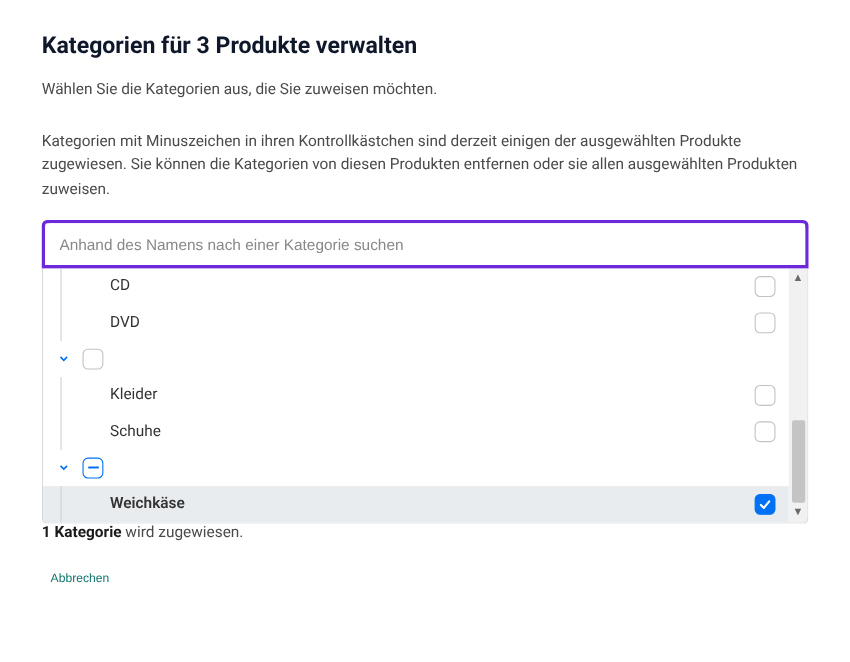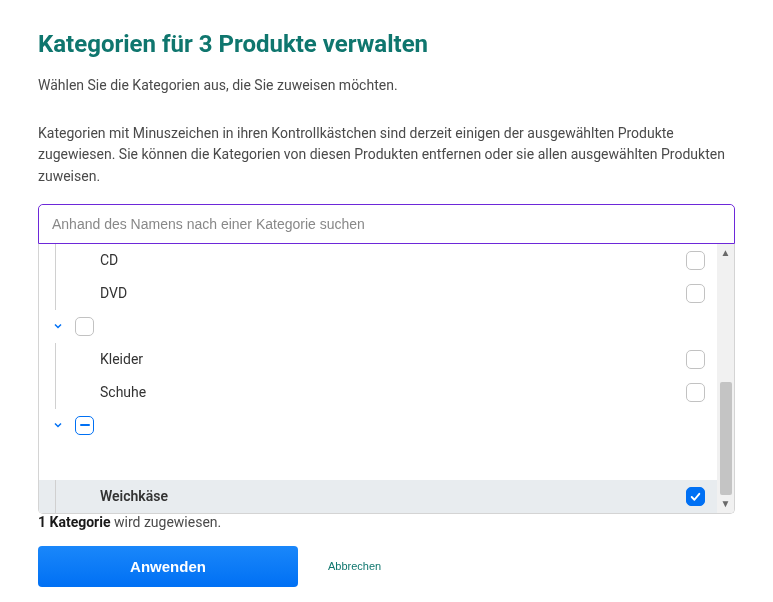--- a/index.html
+++ b/index.html
@@ -5,39 +5,39 @@
   <style>
     * { margin: 0; padding: 0; box-sizing: border-box; }
     body {
       font-family: -apple-system, BlinkMacSystemFont, "Segoe UI", Roboto, Arial, sans-serif;
       background: #fff;
       padding: 30px 38px;
       color: #1a1a1a;
       font-size: 14px;
     }
     .title {
-      font-size: 24px;
+      font-size: 21px;
       font-weight: 700;
-      color: #0f766e;
+      color: #0f172a;
       margin-bottom: 18px;
     }
     .subtitle {
       font-size: 14px;
       color: #4a4a4a;
       margin-bottom: 27px;
       line-height: 1.4;
     }
     .description {
       font-size: 14px;
       color: #4a4a4a;
       line-height: 1.55;
       margin-bottom: 16px;
     }
     .search-wrap {
-      border: 1px solid #6d28d9;
+      border: 3px solid #6d28d9;
       border-radius: 5px 5px 0 0;
       padding: 0;
     }
     .search-input {
       width: 100%;
       border: none;
       outline: none;
       padding: 11px 13px;
       font-size: 14px;
       border-radius: 5px 5px 0 0;
@@ -85,21 +85,20 @@
     }
     .row {
       display: flex;
       align-items: center;
       height: 33px;
       padding-right: 8px;
       position: relative;
     }
     .row.selected {
       background: #e8ecef;
-      margin-top: 38px;
     }
     .row .indent-line {
       width: 1px;
       background: #d0d0d0;
       align-self: stretch;
       margin-left: 16px;
     }
     .row .spacer {
       display: inline-block;
     }
@@ -261,15 +260,14 @@
     <div class="scroll-thumb"></div>
     <div class="scroll-arrow-down">▼</div>
   </div>
 </div>
 
 <div class="status">
   <b>1 Kategorie</b><span> wird zugewiesen.</span>
 </div>
 
 <div class="actions">
-  <button class="btn-primary">Anwenden</button>
   <button class="btn-link">Abbrechen</button>
 </div>
 
 </body></html>

